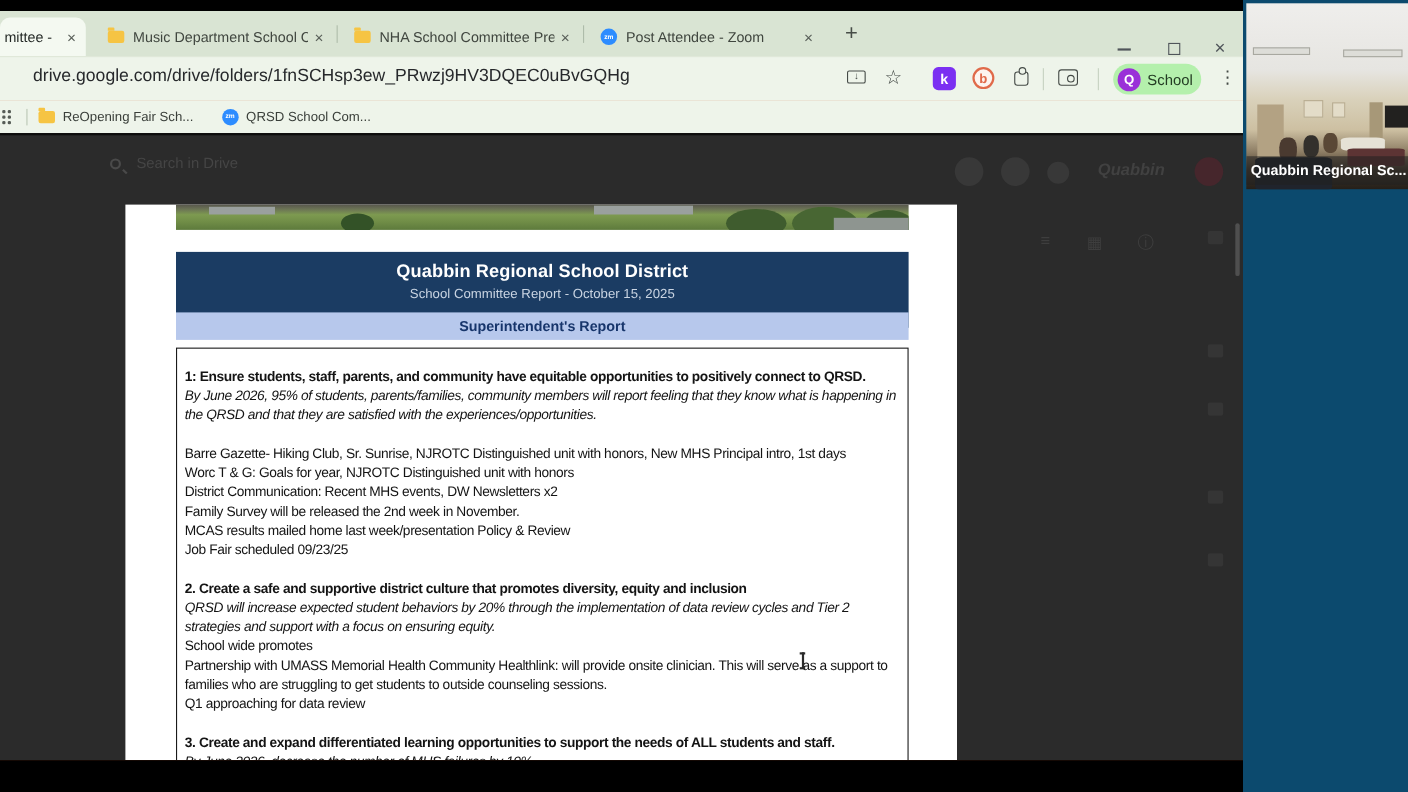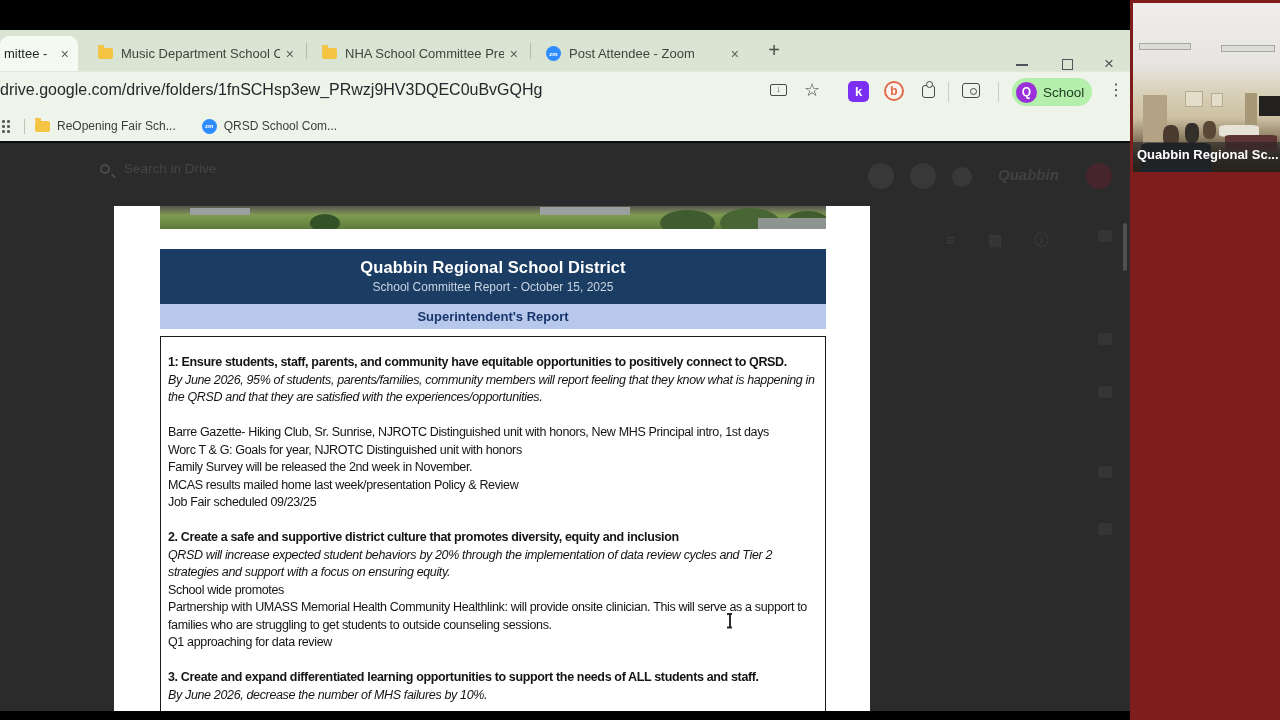--- a/index.html
+++ b/index.html
@@ -1,20 +1,20 @@
 <!DOCTYPE html>
 <html><head>
 <meta charset="utf-8">
 <style>
   * { margin:0; padding:0; box-sizing:border-box; }
   html,body { width:1280px; height:720px; background:#000; overflow:hidden;
               font-family:"Liberation Sans", sans-serif; }
 
   
-  #browser { position:absolute; left:0; top:30px; width:1130px; height:681px; background:#c2410c; }
+  #browser { position:absolute; left:0; top:10px; width:1130px; height:681px; background:#c2410c; }
 
   
   #tabstrip { position:relative; height:41px; background:#d9e4d3; }
   .tab { position:absolute; top:6px; height:35px; border-radius:9px 9px 0 0;
          display:flex; align-items:center; font-size:13px; color:#40463f; overflow:hidden; }
   .tab.active { background:#f4f9f1; color:#1f2421; }
   .tab-label { white-space:nowrap; overflow:hidden; flex:1; }
   .tab-close { font-size:14px; color:#5a605a; margin:0 9px 0 6px; flex:none; }
   .tab-divider { position:absolute; top:13px; width:1px; height:16px; background:#aebcaa; }
   .favicon-folder { position:relative; width:15px; height:11px; background:#f6c443; border-radius:2px;
@@ -26,21 +26,21 @@
                   margin:0 8px 0 10px; flex:none; }
   #new-tab { position:absolute; left:762px; top:8px; font-size:20px; color:#474d47; width:24px; height:24px;
              text-align:center; line-height:24px; }
   .winctl { position:absolute; color:#50555a; }
   #win-min { left:1016px; top:34px; width:12px; height:2px; background:#50555a; }
   #win-max { left:1062px; top:29px; width:11px; height:11px; border:1.6px solid #50555a; }
   #win-close { left:1104px; top:24px; font-size:17px; }
 
   
   #toolbar { position:relative; height:40px; background:#eef4ea; border-top:1px solid #dfe8da; }
-  #url-text { position:absolute; left:0; top:9px; font-size:16px; color:#26282b; white-space:nowrap; }
+  #url-text { position:absolute; left:0; top:9px; font-size:16px; color:#26282b; white-space:nowrap;padding-left:30px; }
   .tb-icon { position:absolute; top:10px; color:#444a46; }
   #icon-install { left:770px; top:12px; width:17px; height:12px; border:1.7px solid #444a46; border-radius:2px;
                   font-size:9px; line-height:9px; text-align:center; color:#444a46; }
   #icon-star { left:804px; top:7px; font-size:18px; }
   #icon-kami { left:848px; top:9px; width:21px; height:21px; border-radius:5px; background:#7b2ff2; color:#fff;
                font-size:13px; font-weight:bold; text-align:center; line-height:21px; }
   #icon-b { left:884px; top:9px; width:20px; height:20px; border-radius:50%; border:2px solid #e06a4a;
             color:#e06a4a; font-size:12px; font-weight:bold; text-align:center; line-height:17px; background:#fdf4ef; }
   #icon-puzzle { left:922px; top:13px; width:13px; height:13px; border:1.7px solid #444a46; border-radius:3px; position:absolute; }
   #icon-puzzle::before { content:""; position:absolute; left:3px; top:-5px; width:5px; height:5px;
@@ -97,21 +97,21 @@
   .line.italic { font-style:italic; }
   .line.gap { height:17.5px; }
 
   
   #ibeam { position:absolute; left:726px; top:470px; width:7px; height:15px; }
   #ibeam::before { content:""; position:absolute; left:3px; top:0; width:1.5px; height:15px; background:#2b2b2b; }
   #ibeam::after { content:""; position:absolute; left:1px; top:0; width:5px; height:1.5px; background:#2b2b2b;
                   box-shadow:0 13.5px 0 #2b2b2b; }
 
   
-  #video-panel { position:absolute; left:1130px; top:0; width:150px; height:720px; background:#7f1d1d; }
+  #video-panel { position:absolute; left:1130px; top:0; width:150px; height:720px; background:#0c4a6e; }
   #video-thumb { position:absolute; left:3px; top:3px; width:147px; height:169px; overflow:hidden;
      background:linear-gradient(180deg,#efeeec 0%,#e6e5e1 36%,#d9d1ba 52%,#cdc0a2 68%,#97induced 0) ; }
   #video-thumb { background:linear-gradient(180deg,#efeeec 0%,#e6e5e1 36%,#d9d1ba 52%,#cdc0a2 68%,#8d7d64 80%,#453a2e 90%,#241f19 100%); }
   .light { position:absolute; height:7px; background:#ddddd8; border:1px solid #a8a8a0; }
   .vwin { position:absolute; background:#e3dcc8; border:1px solid #b7ab8f; }
   .vdoor { position:absolute; background:#b3a283; }
   .vblob { position:absolute; border-radius:40%; }
   #vtv { position:absolute; left:126px; top:93px; width:21px; height:20px; background:#22211f; }
   #participant-label { position:absolute; left:0; top:139px; width:147px; height:26px;
      background:rgba(32,32,32,0.55); color:#fff; font-size:13px; font-weight:bold;
@@ -222,20 +222,21 @@
         <div id="doc-title">Quabbin Regional School District</div>
         <div id="doc-subtitle">School Committee Report  - October 15, 2025</div>
       </div>
       <div id="doc-band">Superintendent's  Report</div>
       <div id="doc-bodybox">
           <div class="line bold">1: Ensure students, staff, parents, and community have equitable opportunities to positively connect to QRSD.</div>
           <div class="line italic">By June 2026, 95% of students, parents/families, community members will report feeling that they know what is happening in the QRSD and that they are satisfied with the experiences/opportunities.</div>
           <div class="line gap"></div>
           <div class="line normal">Barre Gazette- Hiking Club, Sr. Sunrise, NJROTC Distinguished unit with honors, New MHS Principal intro, 1st days</div>
           <div class="line normal">Worc T &amp; G: Goals for year, NJROTC Distinguished unit with honors</div>
+          <div class="line normal">District Communication: Recent MHS events, DW Newsletters x2</div>
           <div class="line normal">Family Survey will be released the 2nd week in November.</div>
           <div class="line normal">MCAS results mailed home last week/presentation Policy &amp; Review</div>
           <div class="line normal">Job Fair scheduled 09/23/25</div>
           <div class="line gap"></div>
           <div class="line bold">2. Create a safe and supportive district culture that promotes diversity, equity and inclusion</div>
           <div class="line italic">QRSD will increase expected student behaviors by 20% through the implementation of data review cycles and Tier 2 strategies and support with a focus on ensuring equity.</div>
           <div class="line normal">School wide promotes</div>
           <div class="line normal">Partnership with UMASS Memorial Health Community Healthlink: will provide onsite clinician. This will serve as a support to families who are struggling to get students to outside counseling sessions.</div>
           <div class="line normal">Q1 approaching for data review</div>
           <div class="line gap"></div>

